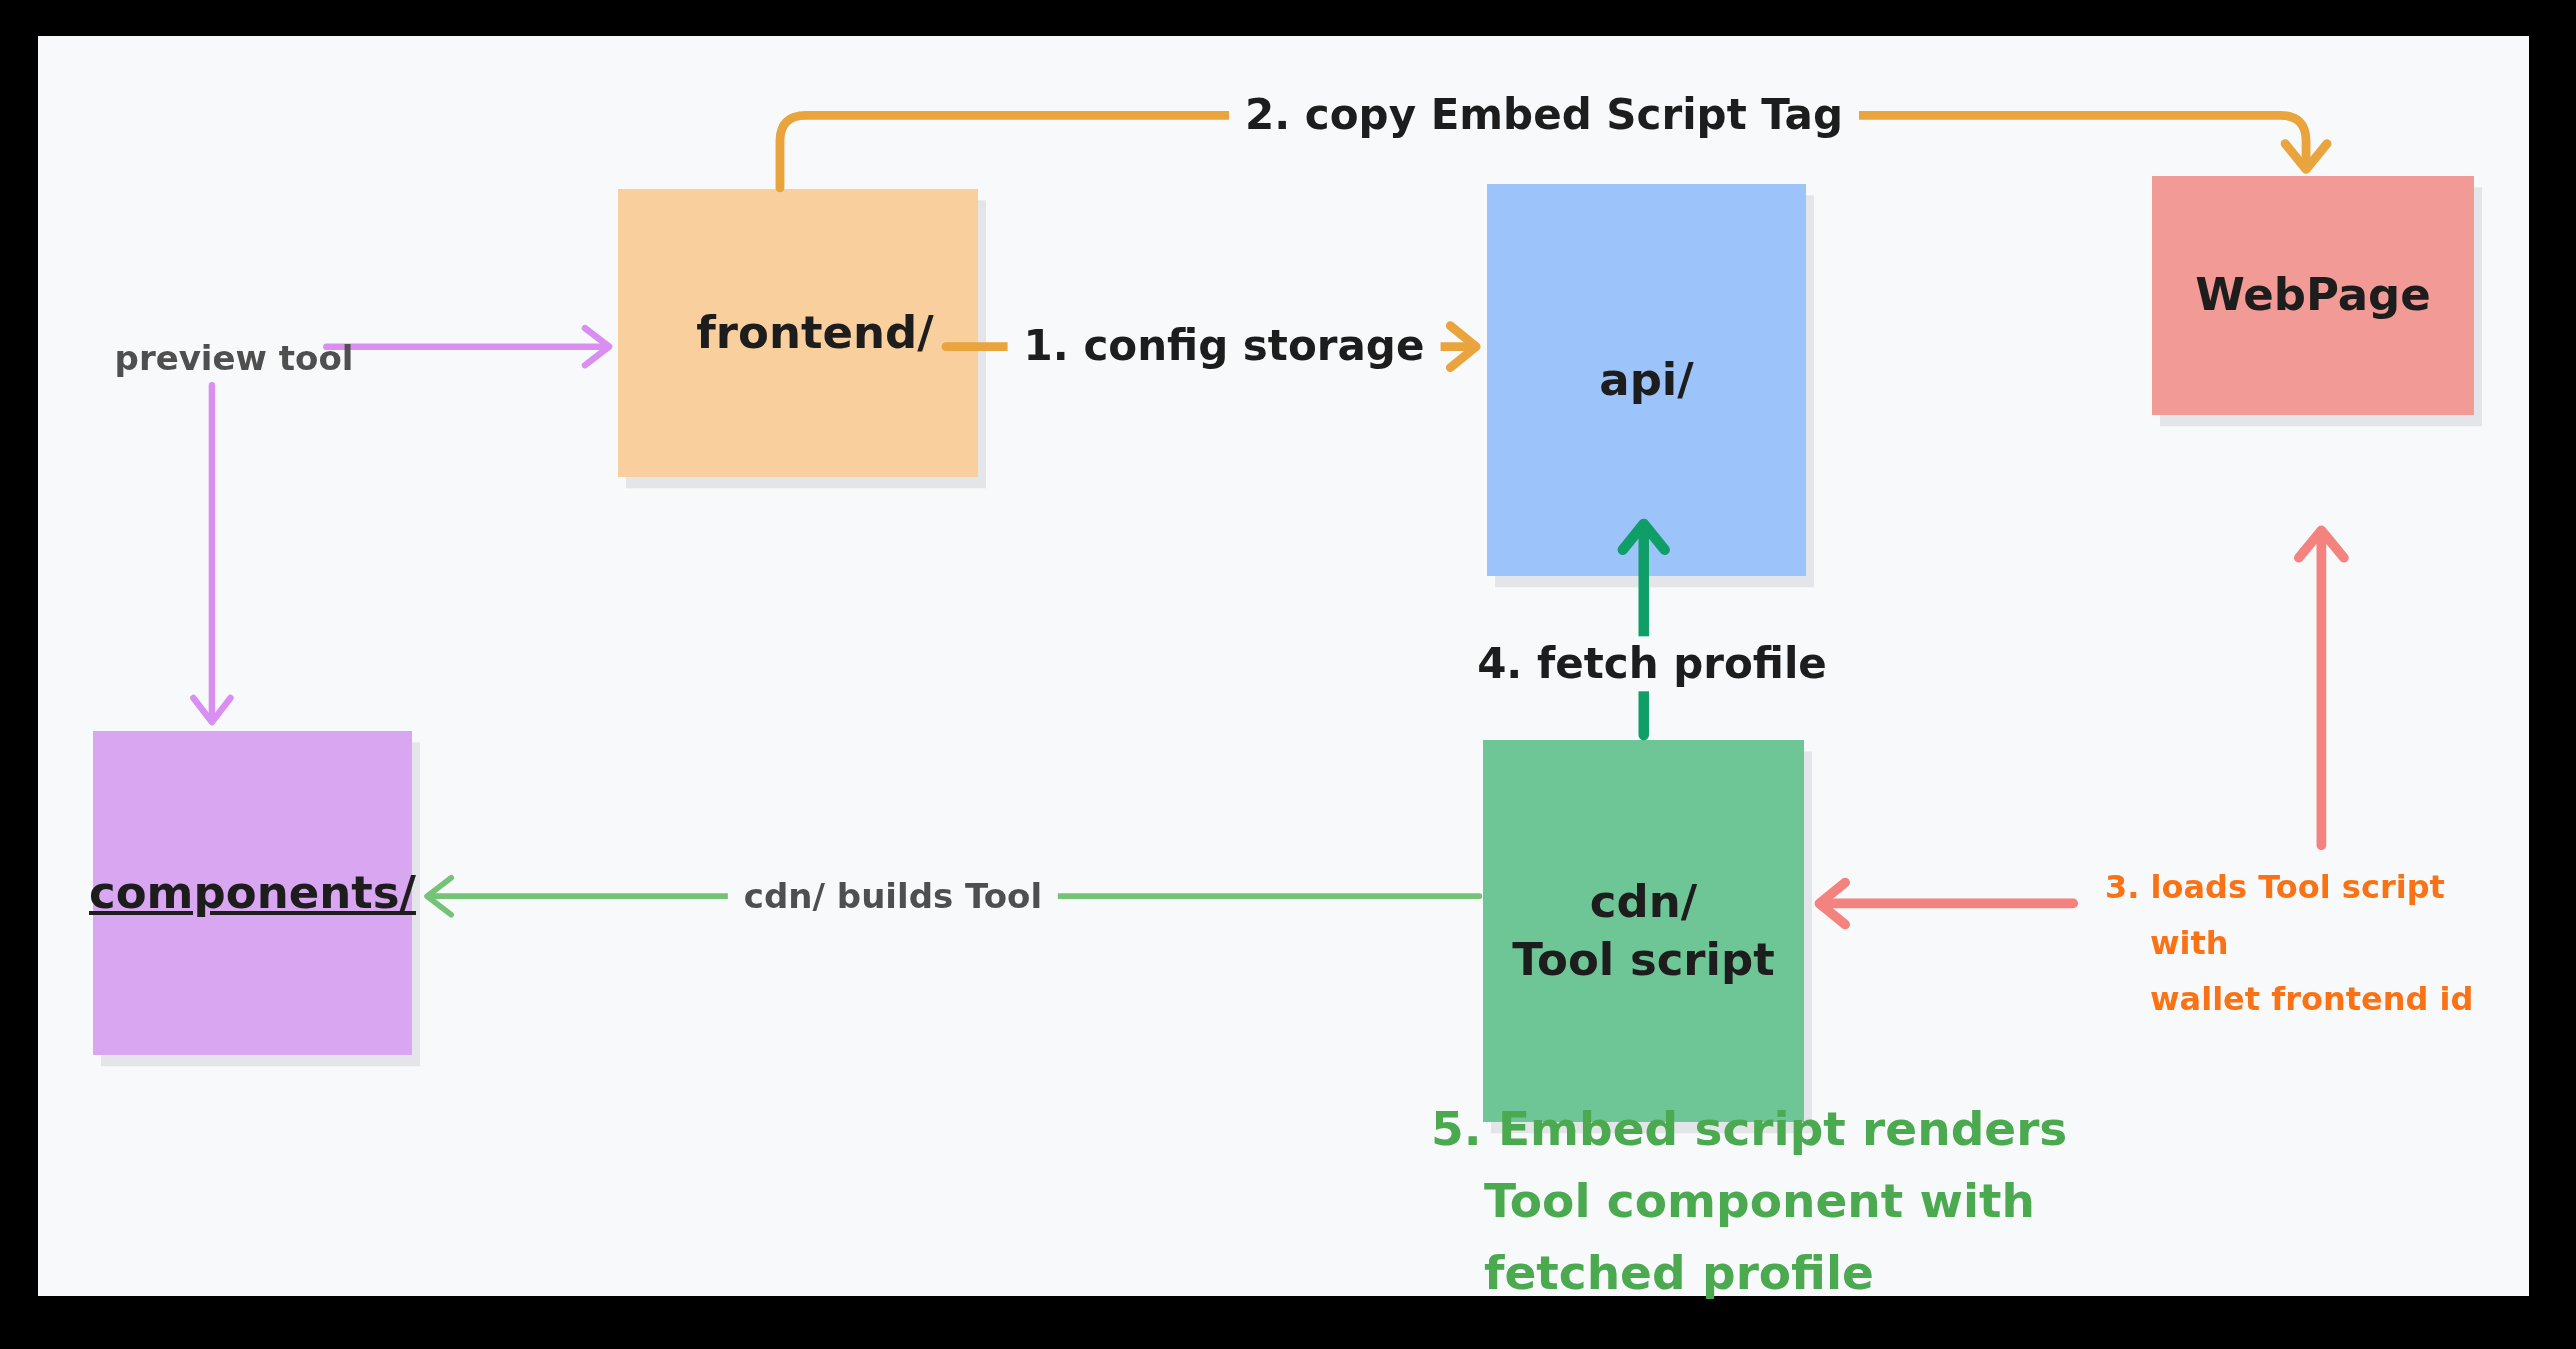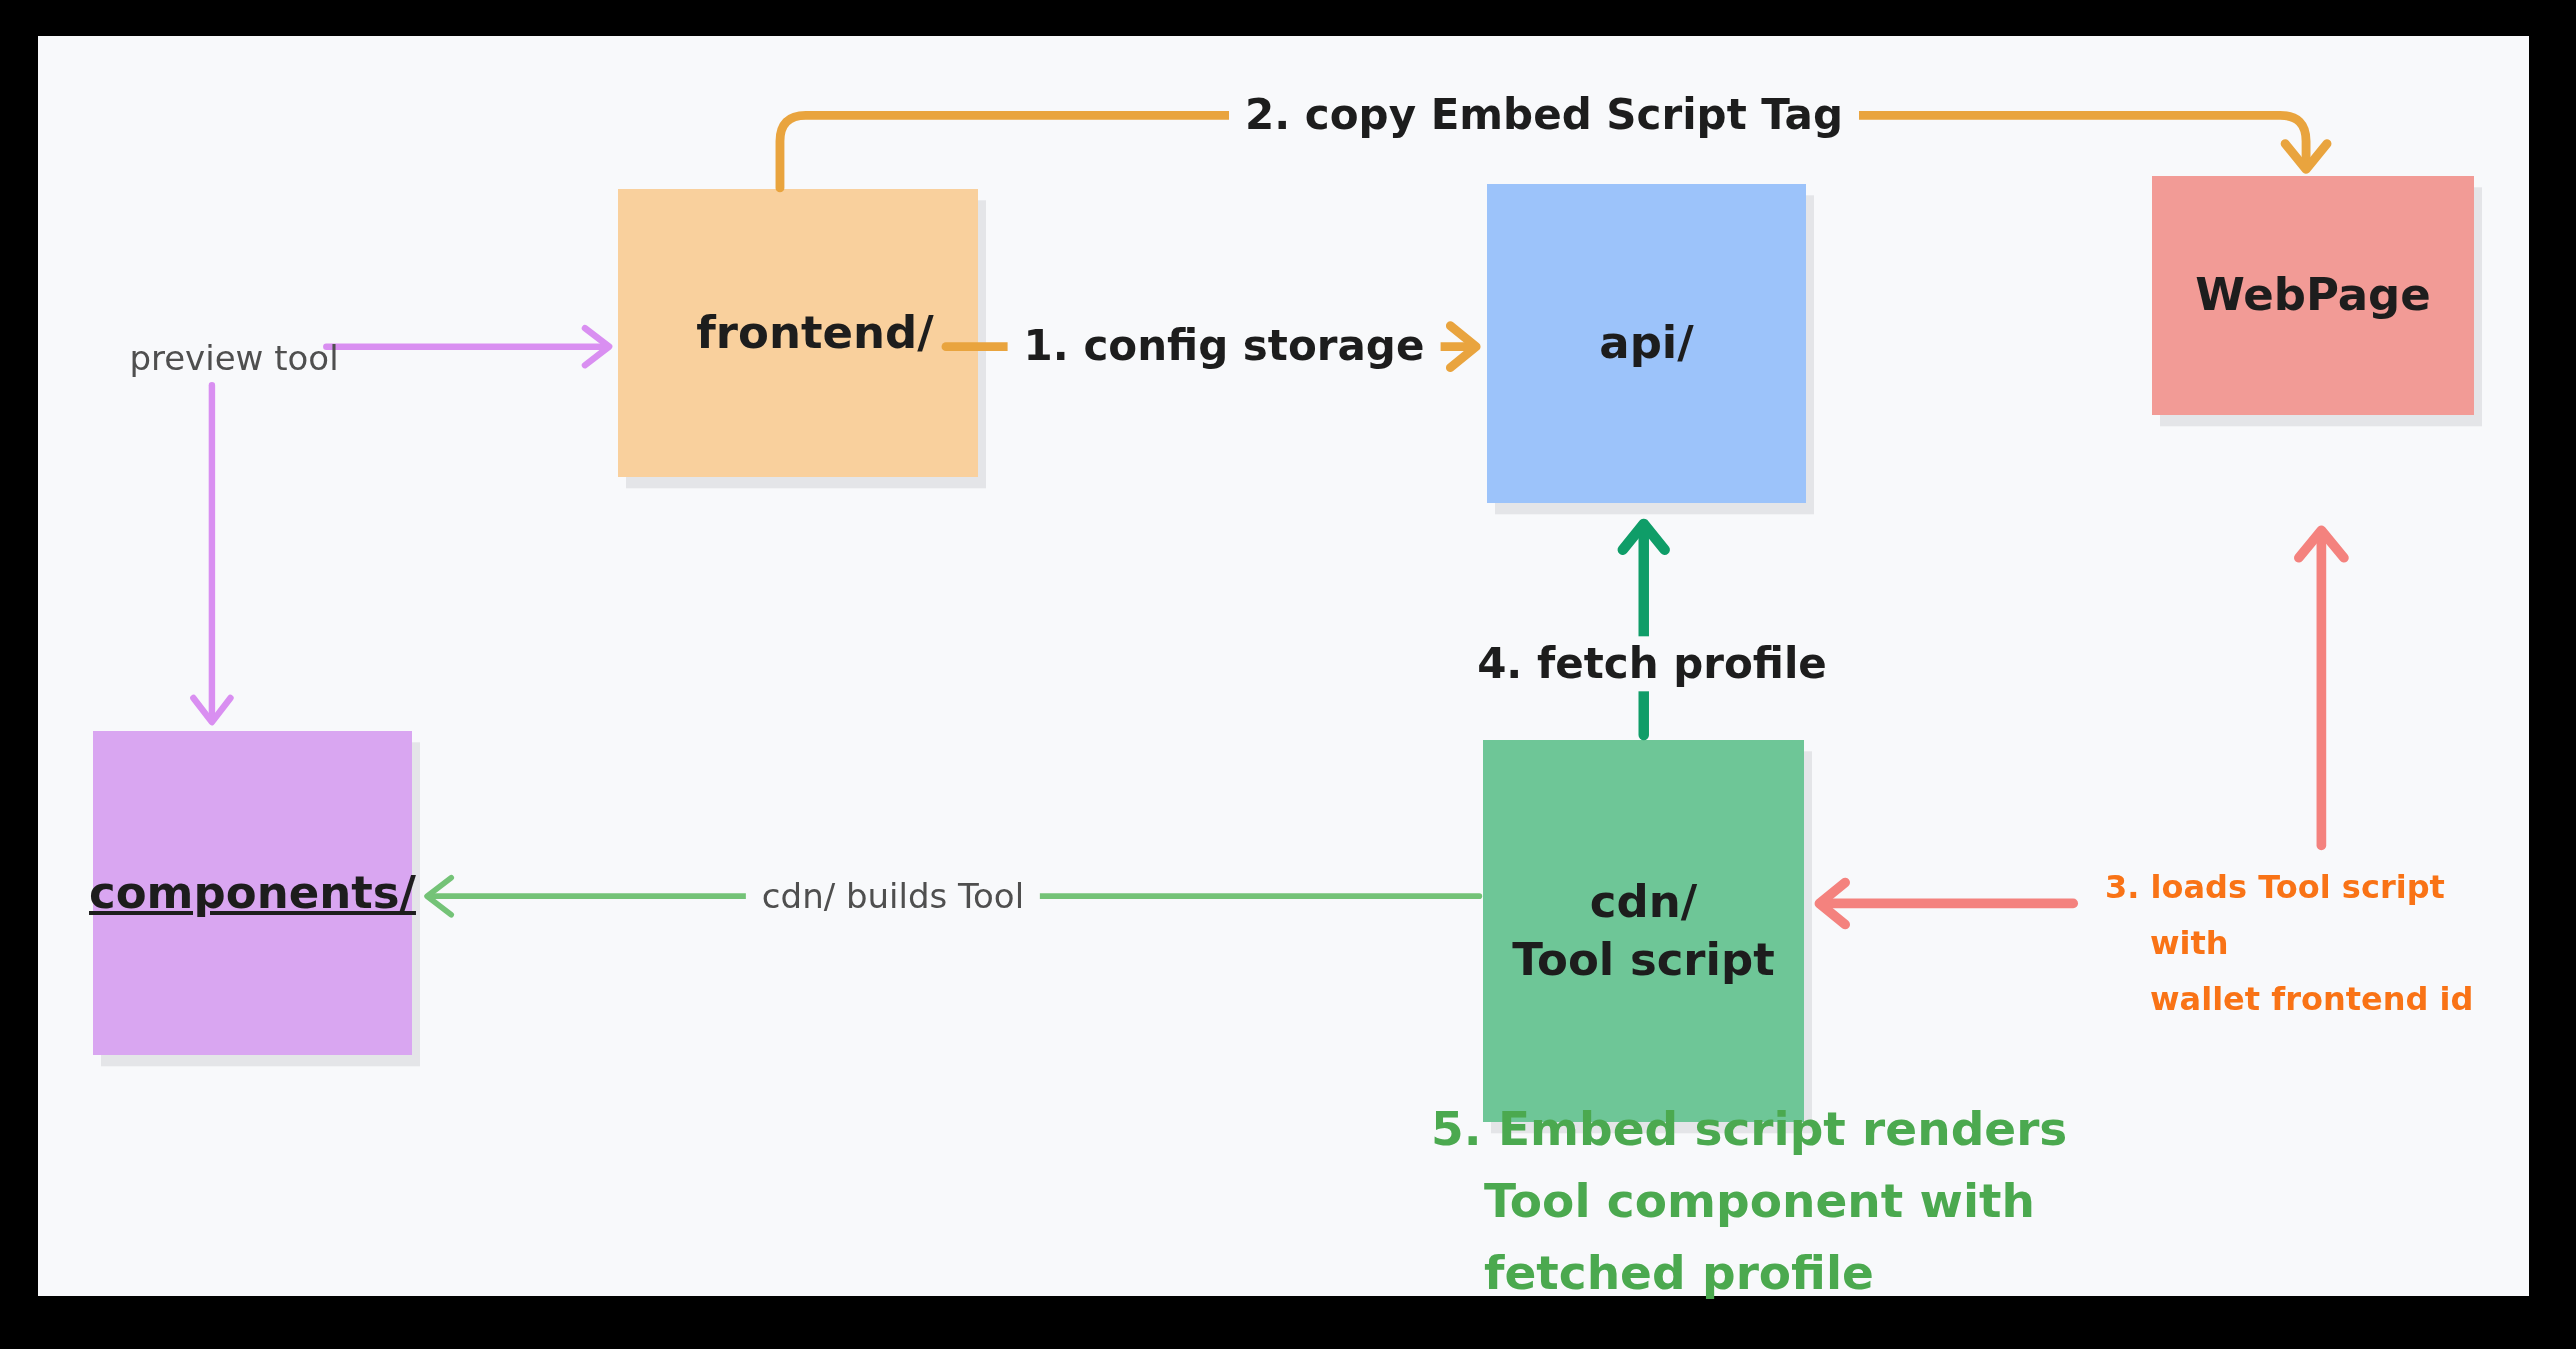--- a/index.html
+++ b/index.html
@@ -23,31 +23,31 @@
   .w13 { stroke-width: 13px; }
   .w7  { stroke-width: 7px; }
   .w12 { stroke-width: 12px; }
 
   .node {
     position: absolute; display: flex; align-items: center; justify-content: center;
     text-align: center; color: #1d1d1d; font-weight: bold; font-size: 45px;
     line-height: 1.3; box-shadow: 8px 11.3px 0 #e4e5e8; white-space: pre-line;
   }
   .node-frontend   { left: 618px;  top: 189px; width: 326px; height: 288px; padding-left: 34px; }
-  .node-api        { left: 1487px; top: 184px; width: 319px; height: 319px; }
+  .node-api        { left: 1487px; top: 184px; width: 319px; height: 392px; }
   .node-webpage    { left: 2152px; top: 176px; width: 322px; height: 239px; }
   .node-components { left: 93px;  top: 731px; width: 319px; height: 324px; text-decoration: underline; }
   .node-cdn        { left: 1483px; top: 740px; width: 321px; height: 382px; }
 
   .edge-label {
     position: absolute; transform: translate(-50%, -50%);
     background: #f8f9fb; padding: 3.2px 16px; white-space: nowrap;
     color: #1d1d1d; font-weight: bold; font-size: 42px;
   }
-  .edge-label.muted { color: #4f4f4f; font-size: 34px; font-weight: normal; }
+  .edge-label.muted { color: #4f4f4f; font-size: 34px; font-weight: bold; }
   .lbl-copy-embed     { left: 1544px; top: 115px; }
   .lbl-config-storage { left: 1224px; top: 346px; }
   .lbl-fetch-profile  { left: 1652px; top: 664px; }
   .lbl-cdn-builds     { left: 893px; top: 896px; }
   .lbl-preview-tool   { left: 234px;  top: 358px; background: transparent; }
 
   .note { position: absolute; font-weight: bold; white-space: nowrap; }
   .note .line { display: block; }
   .note-step3 { left: 2105px; top: 859px; font-size: 32px; line-height: 56px; color: #f97316; }
   .note-step3 .line.indent { margin-left: 45px; }

